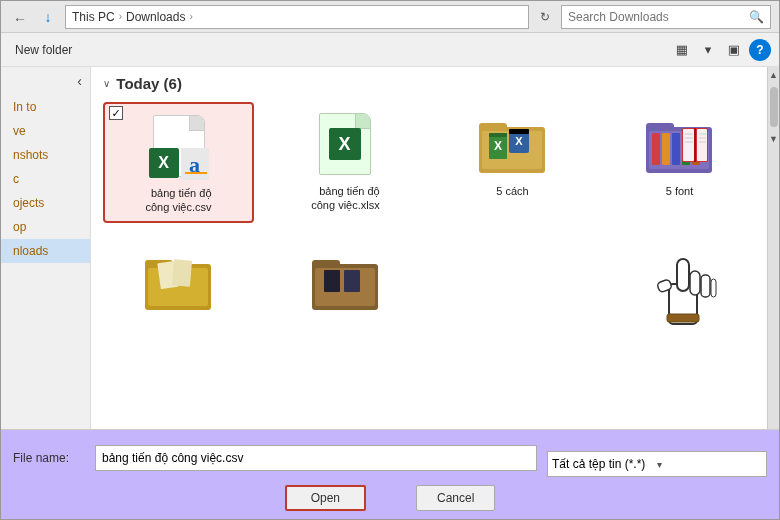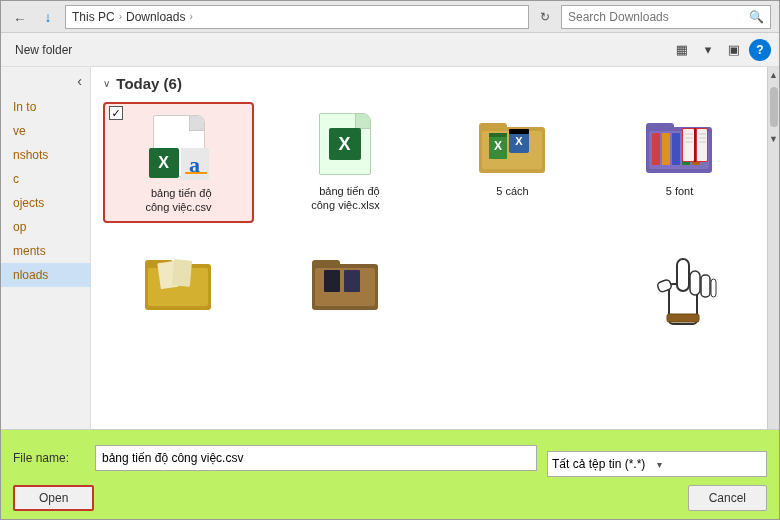--- a/index.html
+++ b/index.html
@@ -362,21 +362,21 @@
 
     
     .files-row2 {
       display: grid;
       grid-template-columns: repeat(4, 1fr);
       gap: 12px 16px;
     }
 
     
     .bottom-bar {
-      background: #bef264;
+      background: #c4b5fd;
       border-top: 1px solid #ccc;
       padding: 8px 12px;
       display: flex;
       flex-direction: column;
       gap: 8px;
     }
     .filename-row {
       display: flex;
       align-items: center;
       gap: 10px;
@@ -405,21 +405,21 @@
       align-items: center;
       width: 220px;
       cursor: pointer;
       margin-top: 13px;
     }
     .filetype-dropdown span { flex: 1; }
     .dropdown-arrow { font-size: 10px; color: #555; }
 
     .buttons-row {
       display: flex;
-      justify-content: space-between;
+      justify-content: center;
       gap: 24px;
     }
     .btn-open {
       background: #f0f0f0;
       border: 2px solid #c0392b;
       color: #333;
       padding: 4px 24px;
       font-size: 12px;
       cursor: pointer;
       border-radius: 2px;
@@ -501,21 +501,20 @@
   <div class="main-content">
 
     <div class="sidebar">
       <button class="sidebar-collapse-btn">‹</button>
       <div class="sidebar-item">In to</div>
       <div class="sidebar-item">ve</div>
       <div class="sidebar-item">nshots</div>
       <div class="sidebar-item">c</div>
       <div class="sidebar-item">ojects</div>
       <div class="sidebar-item">op</div>
-      <div class="sidebar-item">ments</div>
       <div class="sidebar-item active">nloads</div>
     </div>
 
     <div class="file-area-wrap">
       <div class="file-area">
 
         <div class="section-header">
           <span class="section-arrow">∨</span>
           <span class="section-title">Today (6)</span>
         </div>

